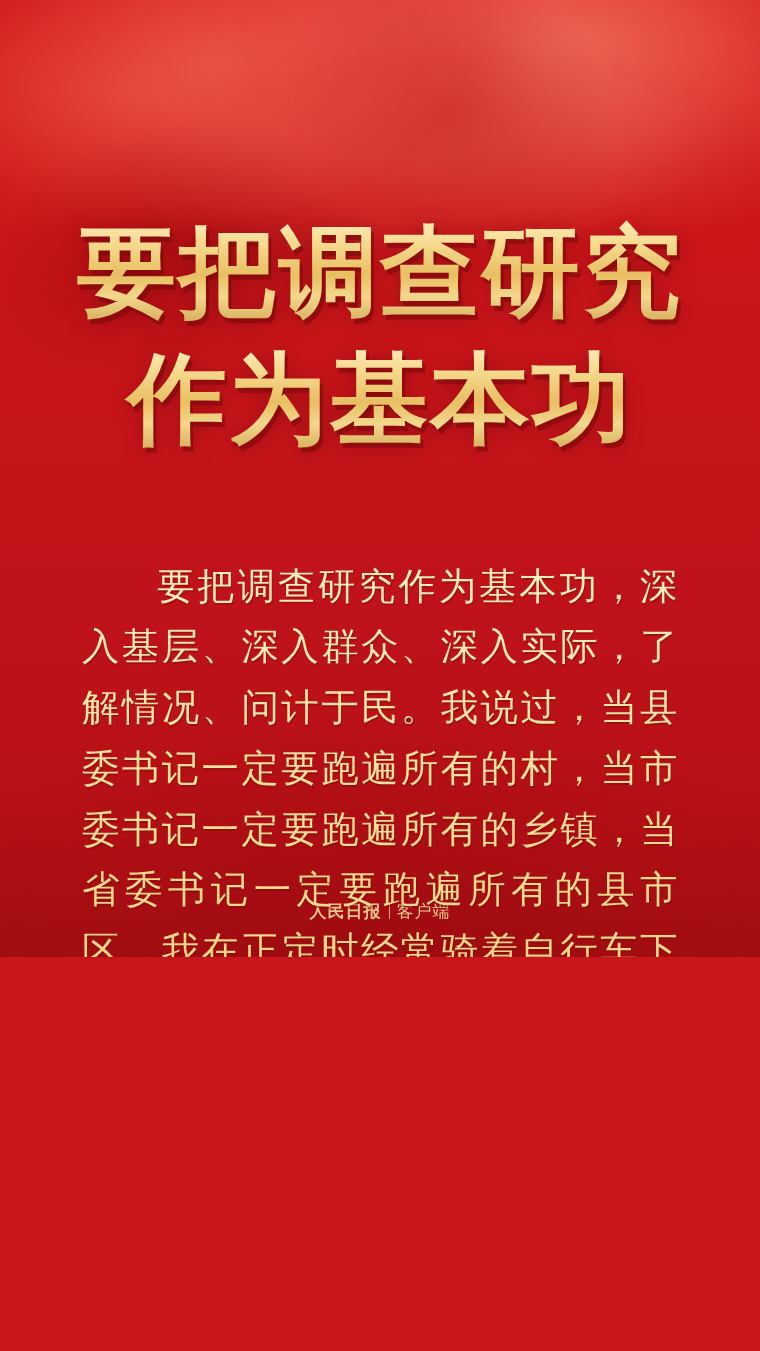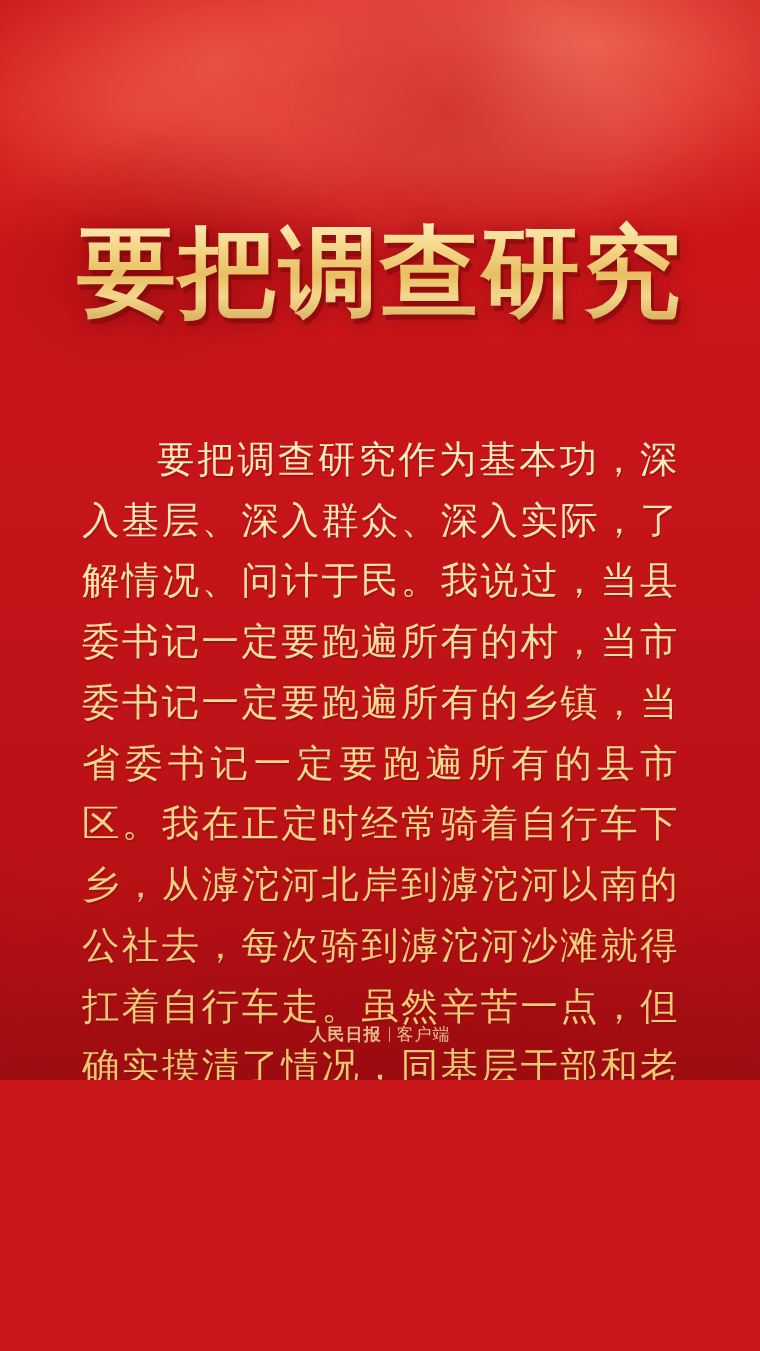--- a/index.html
+++ b/index.html
@@ -10,21 +10,21 @@
     width: 760px;
     height: 1351px;
     overflow: hidden;
     font-family: "Liberation Sans", "DejaVu Sans", sans-serif;
     background: #c9161b;
   }
 
   .poster {
     position: relative;
     width: 760px;
-    height: 1080px;
+    height: 957px;
     overflow: hidden;
     background:
       radial-gradient(ellipse 700px 300px at 78% 4%, rgba(255,120,90,0.40) 0%, rgba(255,90,60,0.10) 45%, rgba(200,20,25,0) 72%),
       radial-gradient(ellipse 620px 260px at 18% 10%, rgba(255,110,80,0.30) 0%, rgba(220,40,35,0.05) 55%, rgba(200,20,25,0) 80%),
       radial-gradient(ellipse 900px 420px at 50% 100%, rgba(150,8,12,0.55) 0%, rgba(180,15,18,0.15) 55%, rgba(201,22,27,0) 80%),
       linear-gradient(180deg, #d4181c 0%, #cd1519 18%, #c4141a 50%, #b81116 82%, #a90f14 100%);
   }
 
   
   .fold {
@@ -179,20 +179,21 @@
   <div class="fold fold-c"></div>
   <div class="fold fold-d"></div>
   <div class="fold fold-e"></div>
 
   <div class="vignette"></div>
 
   <div class="content">
 
     <div class="headline">
       <div class="headline-line">要把调查研究</div>
+      <div class="headline-line">作为基本功</div>
     </div>
 
     <div class="quote">要把调查研究作为基本功，深入基层、深入群众、深入实际，了解情况、问计于民。我说过，当县委书记一定要跑遍所有的村，当市委书记一定要跑遍所有的乡镇，当省委书记一定要跑遍所有的县市区。我在正定时经常骑着自行车下乡，从滹沱河北岸到滹沱河以南的公社去，每次骑到滹沱河沙滩就得扛着自行车走。虽然辛苦一点，但确实摸清了情况，同基层干部和老百姓拉近了距离、增进了感情。</div>
 
   </div>
 
   <div class="footer">
     <span class="logo-mark">人民日报</span>
     <span class="logo-divider"></span>
     <span class="logo-text">客户端</span>

